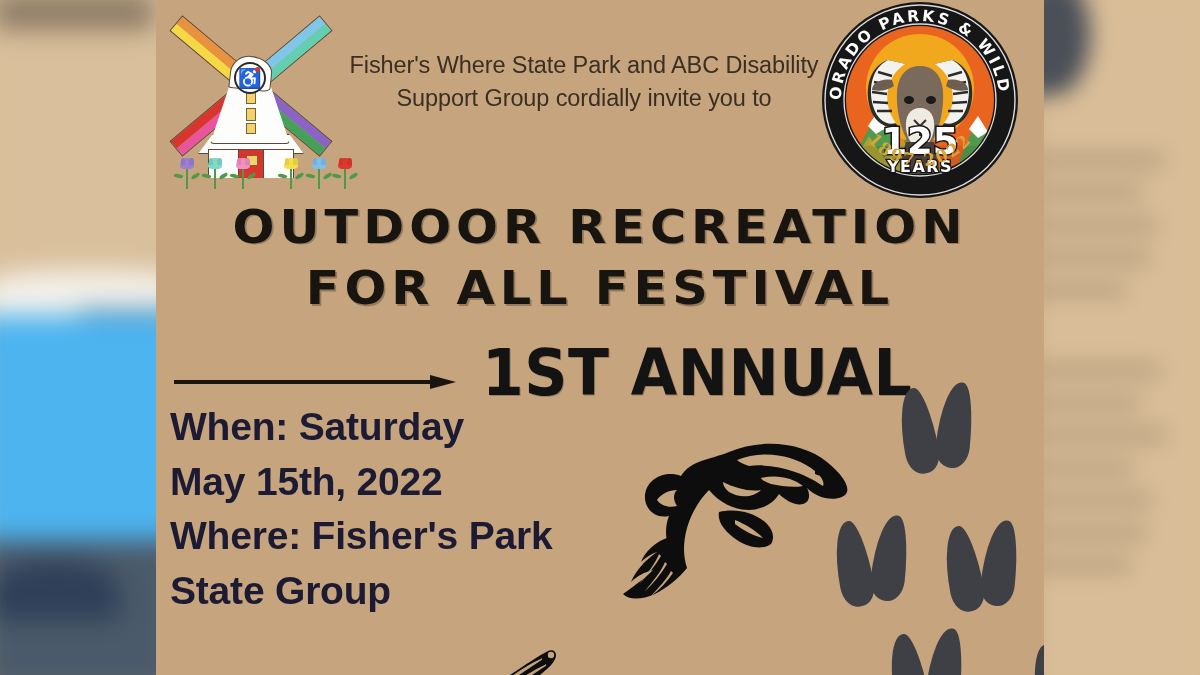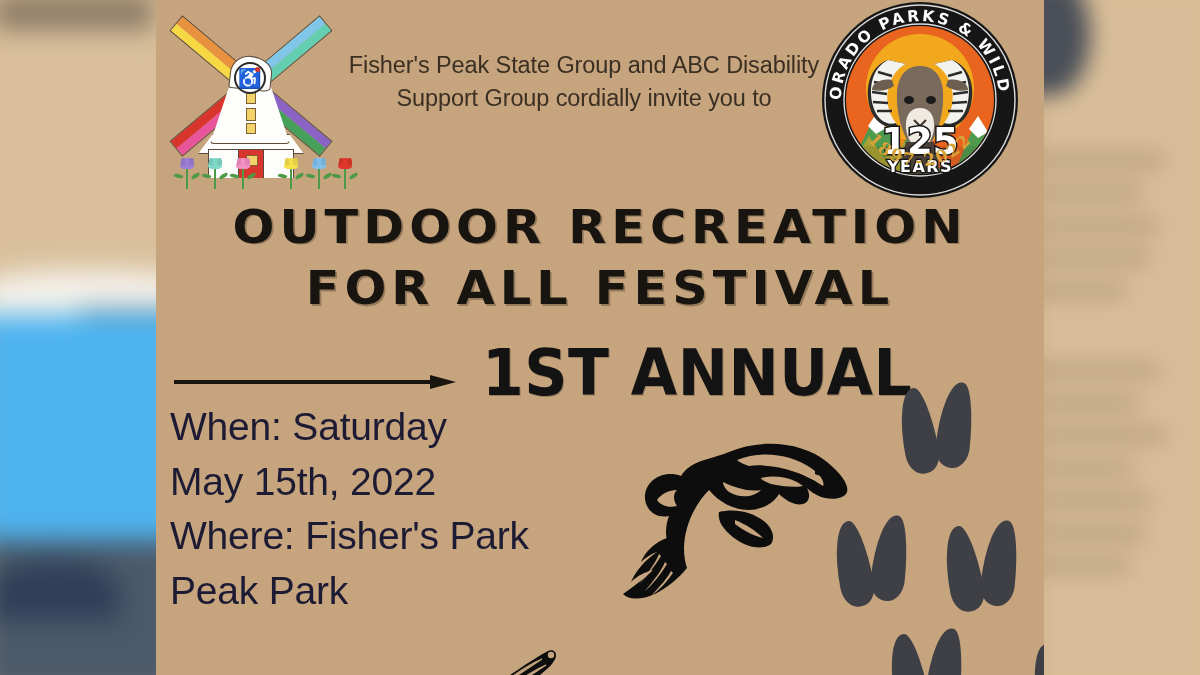--- a/index.html
+++ b/index.html
@@ -181,21 +181,21 @@
     transform-origin: left top;
     white-space: nowrap;
   }
 
   
   .details {
     position:absolute; left: 14px; top: 400px; width: 430px;
     color: #1d1b33;
     font-size: 39px;
     line-height: 54.5px;
-    font-weight: 400;
+    font-weight: 700;
     letter-spacing: -0.2px;
   }
   .details div { white-space: nowrap; }
 
   
   .fish { position:absolute; left: 455px; top: 430px; width: 260px; height: 200px; }
   .fish2 { position:absolute; left: 300px; top: 645px; width: 110px; height: 60px; }
 
   
   .hoof { position:absolute; }
@@ -312,21 +312,21 @@
         </div>
         <div class="tulip" style="left:164px;top:14px;">
           <div class="head" style="background:#E0372C;"></div>
             <div class="stem"></div>
           <div class="lf lfl"></div>
             <div class="lf lfr"></div>
         </div>
       </div>
     </div>
 
-    <div class="header-text">Fisher's Peak State Group and ABC Disability Support Group cordially invite you to</div>
+    <div class="header-text">Fisher's Where State Park and ABC Disability Support Group cordially invite you to</div>
 
     <svg class="cpw" style="position:absolute; left:658px; top:-4px;" width="212" height="205" viewBox="0 0 212 205">
       <defs>
         <path id="ringpath" d="M 106 104 m -79 0 a 79 79 0 1 1 158 0" fill="none"></path>
         <path id="ringpath2" d="M 106 104 m -66 0 a 66 66 0 1 0 132 0" fill="none"></path>
         <clipPath id="innerclip">
             <circle cx="106" cy="104" r="74"></circle>
           </clipPath>
       </defs>
 
@@ -402,21 +402,21 @@
       <div class="shaft"></div>
         <div class="head"></div>
     </div>
 
     <div class="annual">1ST ANNUAL</div>
 
     <div class="details">
       <div>When: Saturday</div>
       <div>May 15th, 2022</div>
       <div>Where: Fisher's Park</div>
-      <div>Peak Park</div>
+      <div>State Group</div>
     </div>
 
     <div class="hoof hp1">
       <div class="toe t1"></div>
         <div class="toe t2"></div>
     </div>
     <div class="hoof hp2">
       <div class="toe t1"></div>
         <div class="toe t2"></div>
     </div>

